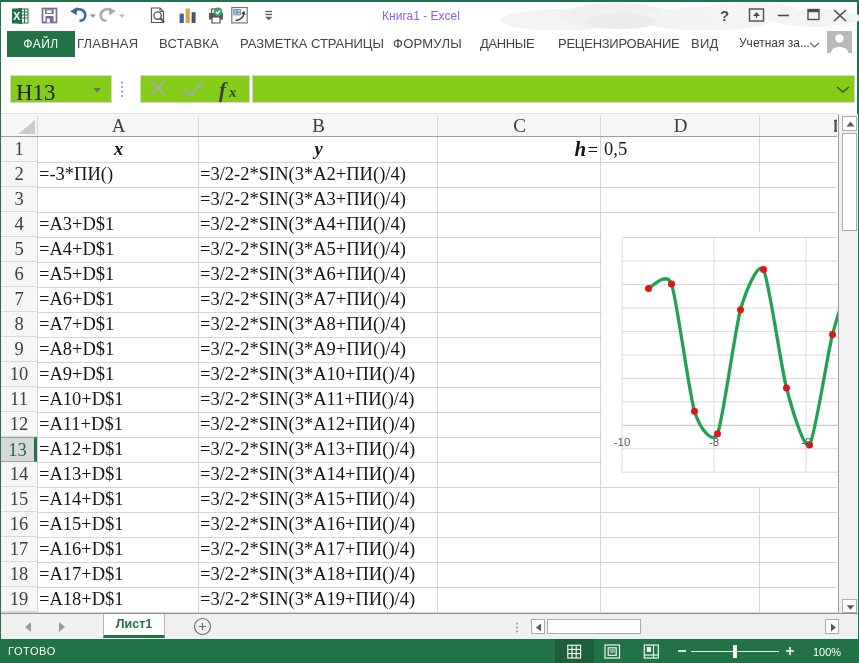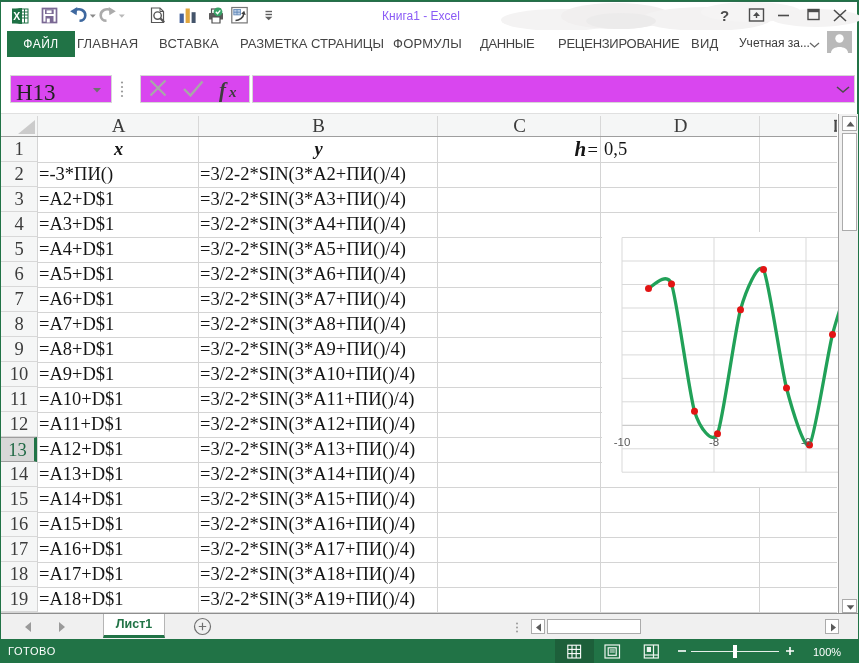--- a/index.html
+++ b/index.html
@@ -6,21 +6,21 @@
 #win{position:relative;width:859px;height:663px;background:#fff;border-top:1px solid #217346;border-left:1px solid #217346;border-right:2px solid #217346}
 
 #title{position:absolute;left:0;top:0;width:100%;height:29px;background:#fff}
 .cloud{position:absolute;background:#f1f1f1;border-radius:50%}
 #ttext{position:absolute;left:0;right:16px;top:8px;text-align:center;font-size:12px;color:#8b5cf6}
 
 #tabs{position:absolute;left:0;top:29px;width:100%;height:28px;background:#fff}
 .rtab{position:absolute;top:6px;font-size:13px;color:#444;letter-spacing:0.25px}
 #ftab{position:absolute;left:6px;top:1px;width:68px;height:26px;background:#217346;color:#fff;font-size:12px;text-align:center;line-height:26px;letter-spacing:0.5px}
 
-.fbox{position:absolute;background:#d946ef;border:1px solid #d6d6d6}
+.fbox{position:absolute;background:#84cc16;border:1px solid #d6d6d6}
 
 #grid{position:absolute;left:0;top:136px;width:837px;height:477px;background:#fff}
 #colhdr{position:absolute;left:0;top:112px;width:836px;height:24px;background:#f5f6f6;border-top:1px solid #e0e0e0;border-bottom:1px solid #9e9e9e;overflow:hidden;box-sizing:content-box;height:22px}
 .ch{position:absolute;top:1px;height:21px;font-family:"Liberation Serif",serif;font-size:19px;color:#3c3c3c;text-align:center}
 .rh{position:absolute;left:0;width:36px;height:25px;background:#f5f6f6;border-bottom:1px solid #d8d8d8;font-family:"Liberation Serif",serif;font-size:18.5px;color:#3c3c3c;text-align:center;line-height:24px}
 .rh.sel{background:#d7d7d7;color:#1f6844;border-right:3px solid #217346;border-top:1px solid #9e9e9e;border-bottom:1px solid #9e9e9e}
 .cell{position:absolute;height:25px;font-family:"Liberation Serif",serif;font-size:18.5px;color:#151515;line-height:25px;white-space:nowrap}
 .bi{font-weight:bold;font-style:italic}
 .gv{position:absolute;width:1px;background:#d4d4d4}
 .gh{position:absolute;height:1px;background:#d4d4d4}
@@ -218,21 +218,20 @@
 <div class="rh" style="top:375px">16</div>
 <div class="rh" style="top:400px">17</div>
 <div class="rh" style="top:425px">18</div>
 <div class="rh" style="top:450px">19</div>
 <div class="cell bi" style="left:37px;top:0px;width:161px;text-align:center">x</div>
 <div class="cell bi" style="left:198px;top:0px;width:239px;text-align:center">y</div>
 <div class="cell" style="left:437px;top:0px;width:160px;text-align:right"><span class="bi" style="font-size:21px;margin-right:1.5px">h</span>=</div>
 <div class="cell" style="left:603px;top:0px;width:150px">0,5</div>
 <div class="cell" style="left:38px;top:25px;width:158px">=-3*ПИ()</div>
 <div class="cell" style="left:199px;top:25px;width:236px">=3/2-2*SIN(3*A2+ПИ()/4)</div>
-<div class="cell" style="left:38px;top:50px;width:158px">=A2+D$1</div>
 <div class="cell" style="left:199px;top:50px;width:236px">=3/2-2*SIN(3*A3+ПИ()/4)</div>
 <div class="cell" style="left:38px;top:75px;width:158px">=A3+D$1</div>
 <div class="cell" style="left:199px;top:75px;width:236px">=3/2-2*SIN(3*A4+ПИ()/4)</div>
 <div class="cell" style="left:38px;top:100px;width:158px">=A4+D$1</div>
 <div class="cell" style="left:199px;top:100px;width:236px">=3/2-2*SIN(3*A5+ПИ()/4)</div>
 <div class="cell" style="left:38px;top:125px;width:158px">=A5+D$1</div>
 <div class="cell" style="left:199px;top:125px;width:236px">=3/2-2*SIN(3*A6+ПИ()/4)</div>
 <div class="cell" style="left:38px;top:150px;width:158px">=A6+D$1</div>
 <div class="cell" style="left:199px;top:150px;width:236px">=3/2-2*SIN(3*A7+ПИ()/4)</div>
 <div class="cell" style="left:38px;top:175px;width:178px">=A7+D$1</div>

